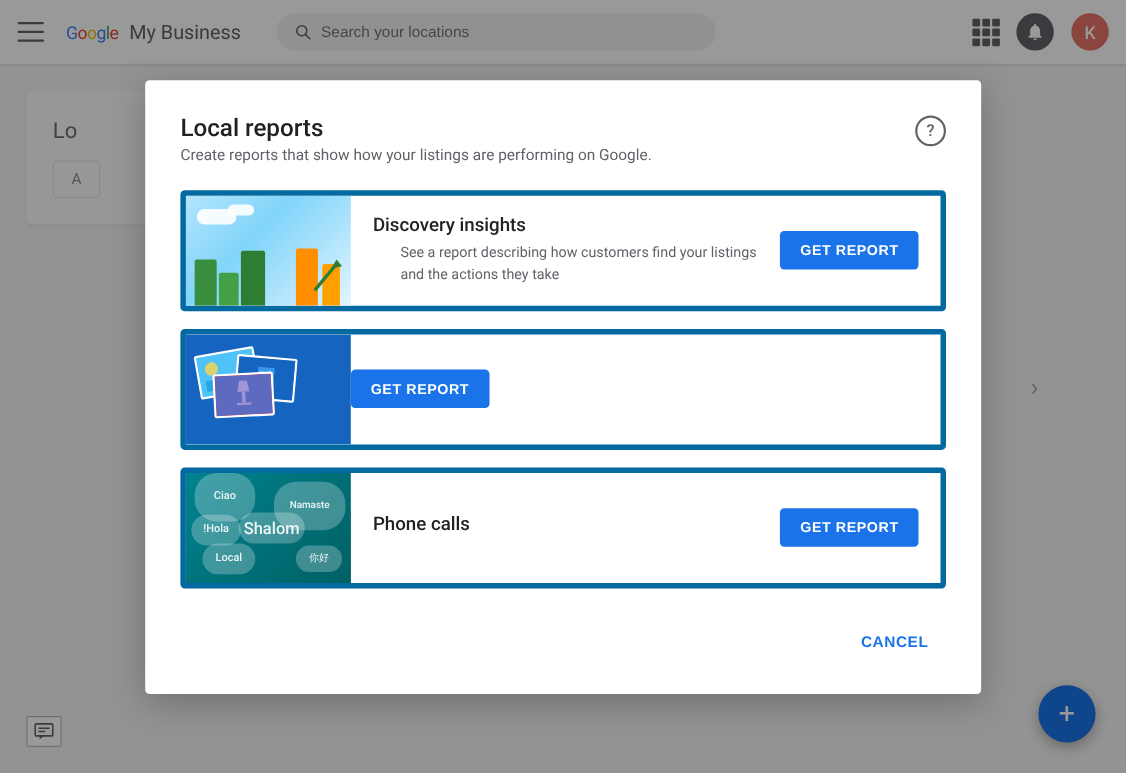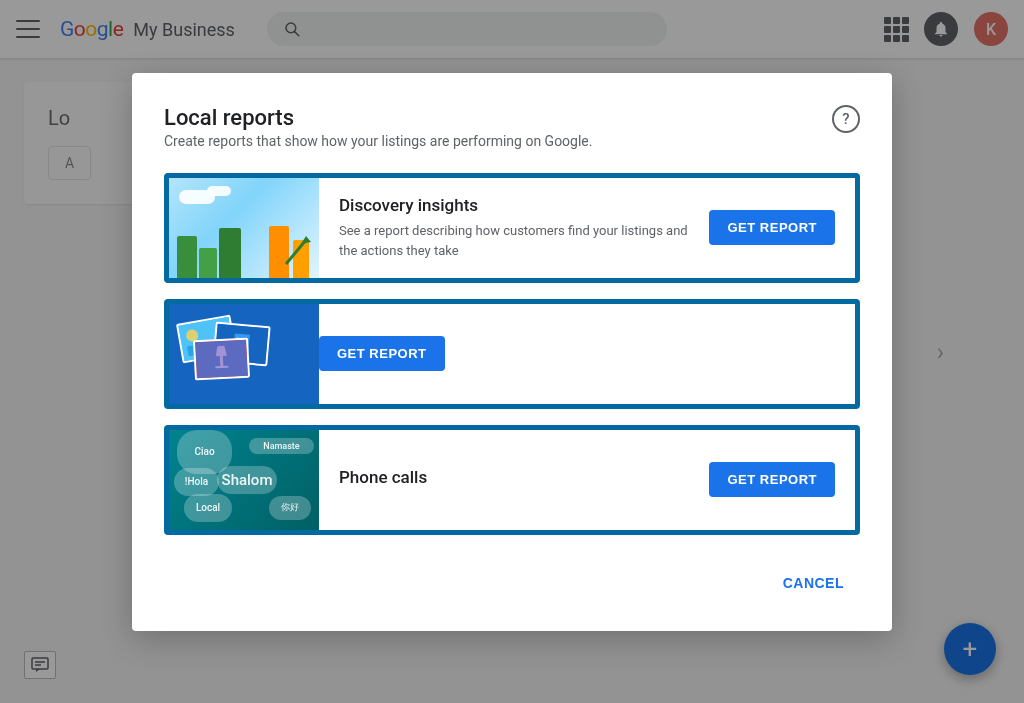--- a/index.html
+++ b/index.html
@@ -37,21 +37,21 @@
       height: 2px;
       background: #5f6368;
       border-radius: 1px;
     }
     .header-logo {
       display: flex;
       align-items: center;
       gap: 6px;
     }
     .google-text {
-      font-size: 21px;
+      font-size: 16px;
       font-weight: 400;
       letter-spacing: -0.5px;
       text-align: center;
     }
     .g-blue { color: #4285F4; }
     .g-red { color: #EA4335; }
     .g-yellow { color: #FBBC05; }
     .g-green { color: #34A853; }
     .header-title {
       font-size: 18px;
@@ -239,20 +239,21 @@
     .report-title {
       font-size: 17px;
       font-weight: 500;
       color: #202124;
       margin-bottom: 6px;
     }
     .report-desc {
       font-size: 13px;
       color: #5f6368;
       line-height: 1.5;
+      margin-left: 25px;
     }
     .get-report-btn {
       margin-right: 20px;
       padding: 10px 18px;
       background: #1a73e8;
       color: #fff;
       border: none;
       border-radius: 4px;
       font-size: 13px;
       font-weight: 600;
@@ -391,20 +392,21 @@
     <span class="google-text">
       <span class="g-blue">G</span><span class="g-red">o</span><span class="g-yellow">o</span><span class="g-blue">g</span><span class="g-green">l</span><span class="g-red">e</span>
     </span>
     <span class="header-title">My Business</span>
   </div>
   <div class="header-search">
     <svg width="18" height="18" viewBox="0 0 24 24" fill="none">
       <circle cx="10.5" cy="10.5" r="6.5" stroke="#5f6368" stroke-width="2"></circle>
       <line x1="15.5" y1="15.5" x2="21" y2="21" stroke="#5f6368" stroke-width="2" stroke-linecap="round"></line>
     </svg>
+    <input type="text" placeholder="Search your locations" style="">
   </div>
   <div class="header-right">
     <div class="grid-icon">
       <div class="grid-dot"></div>
         <div class="grid-dot"></div>
         <div class="grid-dot"></div>
       <div class="grid-dot"></div>
         <div class="grid-dot"></div>
         <div class="grid-dot"></div>
       <div class="grid-dot"></div>
@@ -509,21 +511,21 @@
         </div>
       </div>
       <button class="get-report-btn">GET REPORT</button>
     </div>
 
     <div class="report-card">
       <div class="report-image">
         <div class="img-phone">
 
           <div class="speech-bubble" style="width:55px;height:44px;top:0;left:8px;font-size:10px;">Ciao</div>
-          <div class="speech-bubble" style="width:65px;height:16px;top:8px;right:5px;font-size:9px;">Namaste</div>
+          <div class="speech-bubble" style="width:65px;height:44px;top:8px;right:5px;font-size:9px;">Namaste</div>
           <div class="speech-bubble" style="width:45px;height:28px;top:38px;left:5px;font-size:10px;">!Hola</div>
           <div class="speech-bubble" style="width:60px;height:28px;top:36px;left:48px;font-size:15px;">Shalom</div>
           <div class="speech-bubble" style="width:48px;height:28px;bottom:8px;left:15px;font-size:10px;">Local</div>
           <div class="speech-bubble" style="width:42px;height:24px;bottom:10px;right:8px;font-size:9px;">你好</div>
         </div>
       </div>
       <div class="report-content">
         <div class="report-title">Phone calls</div>
       </div>
       <button class="get-report-btn">GET REPORT</button>

